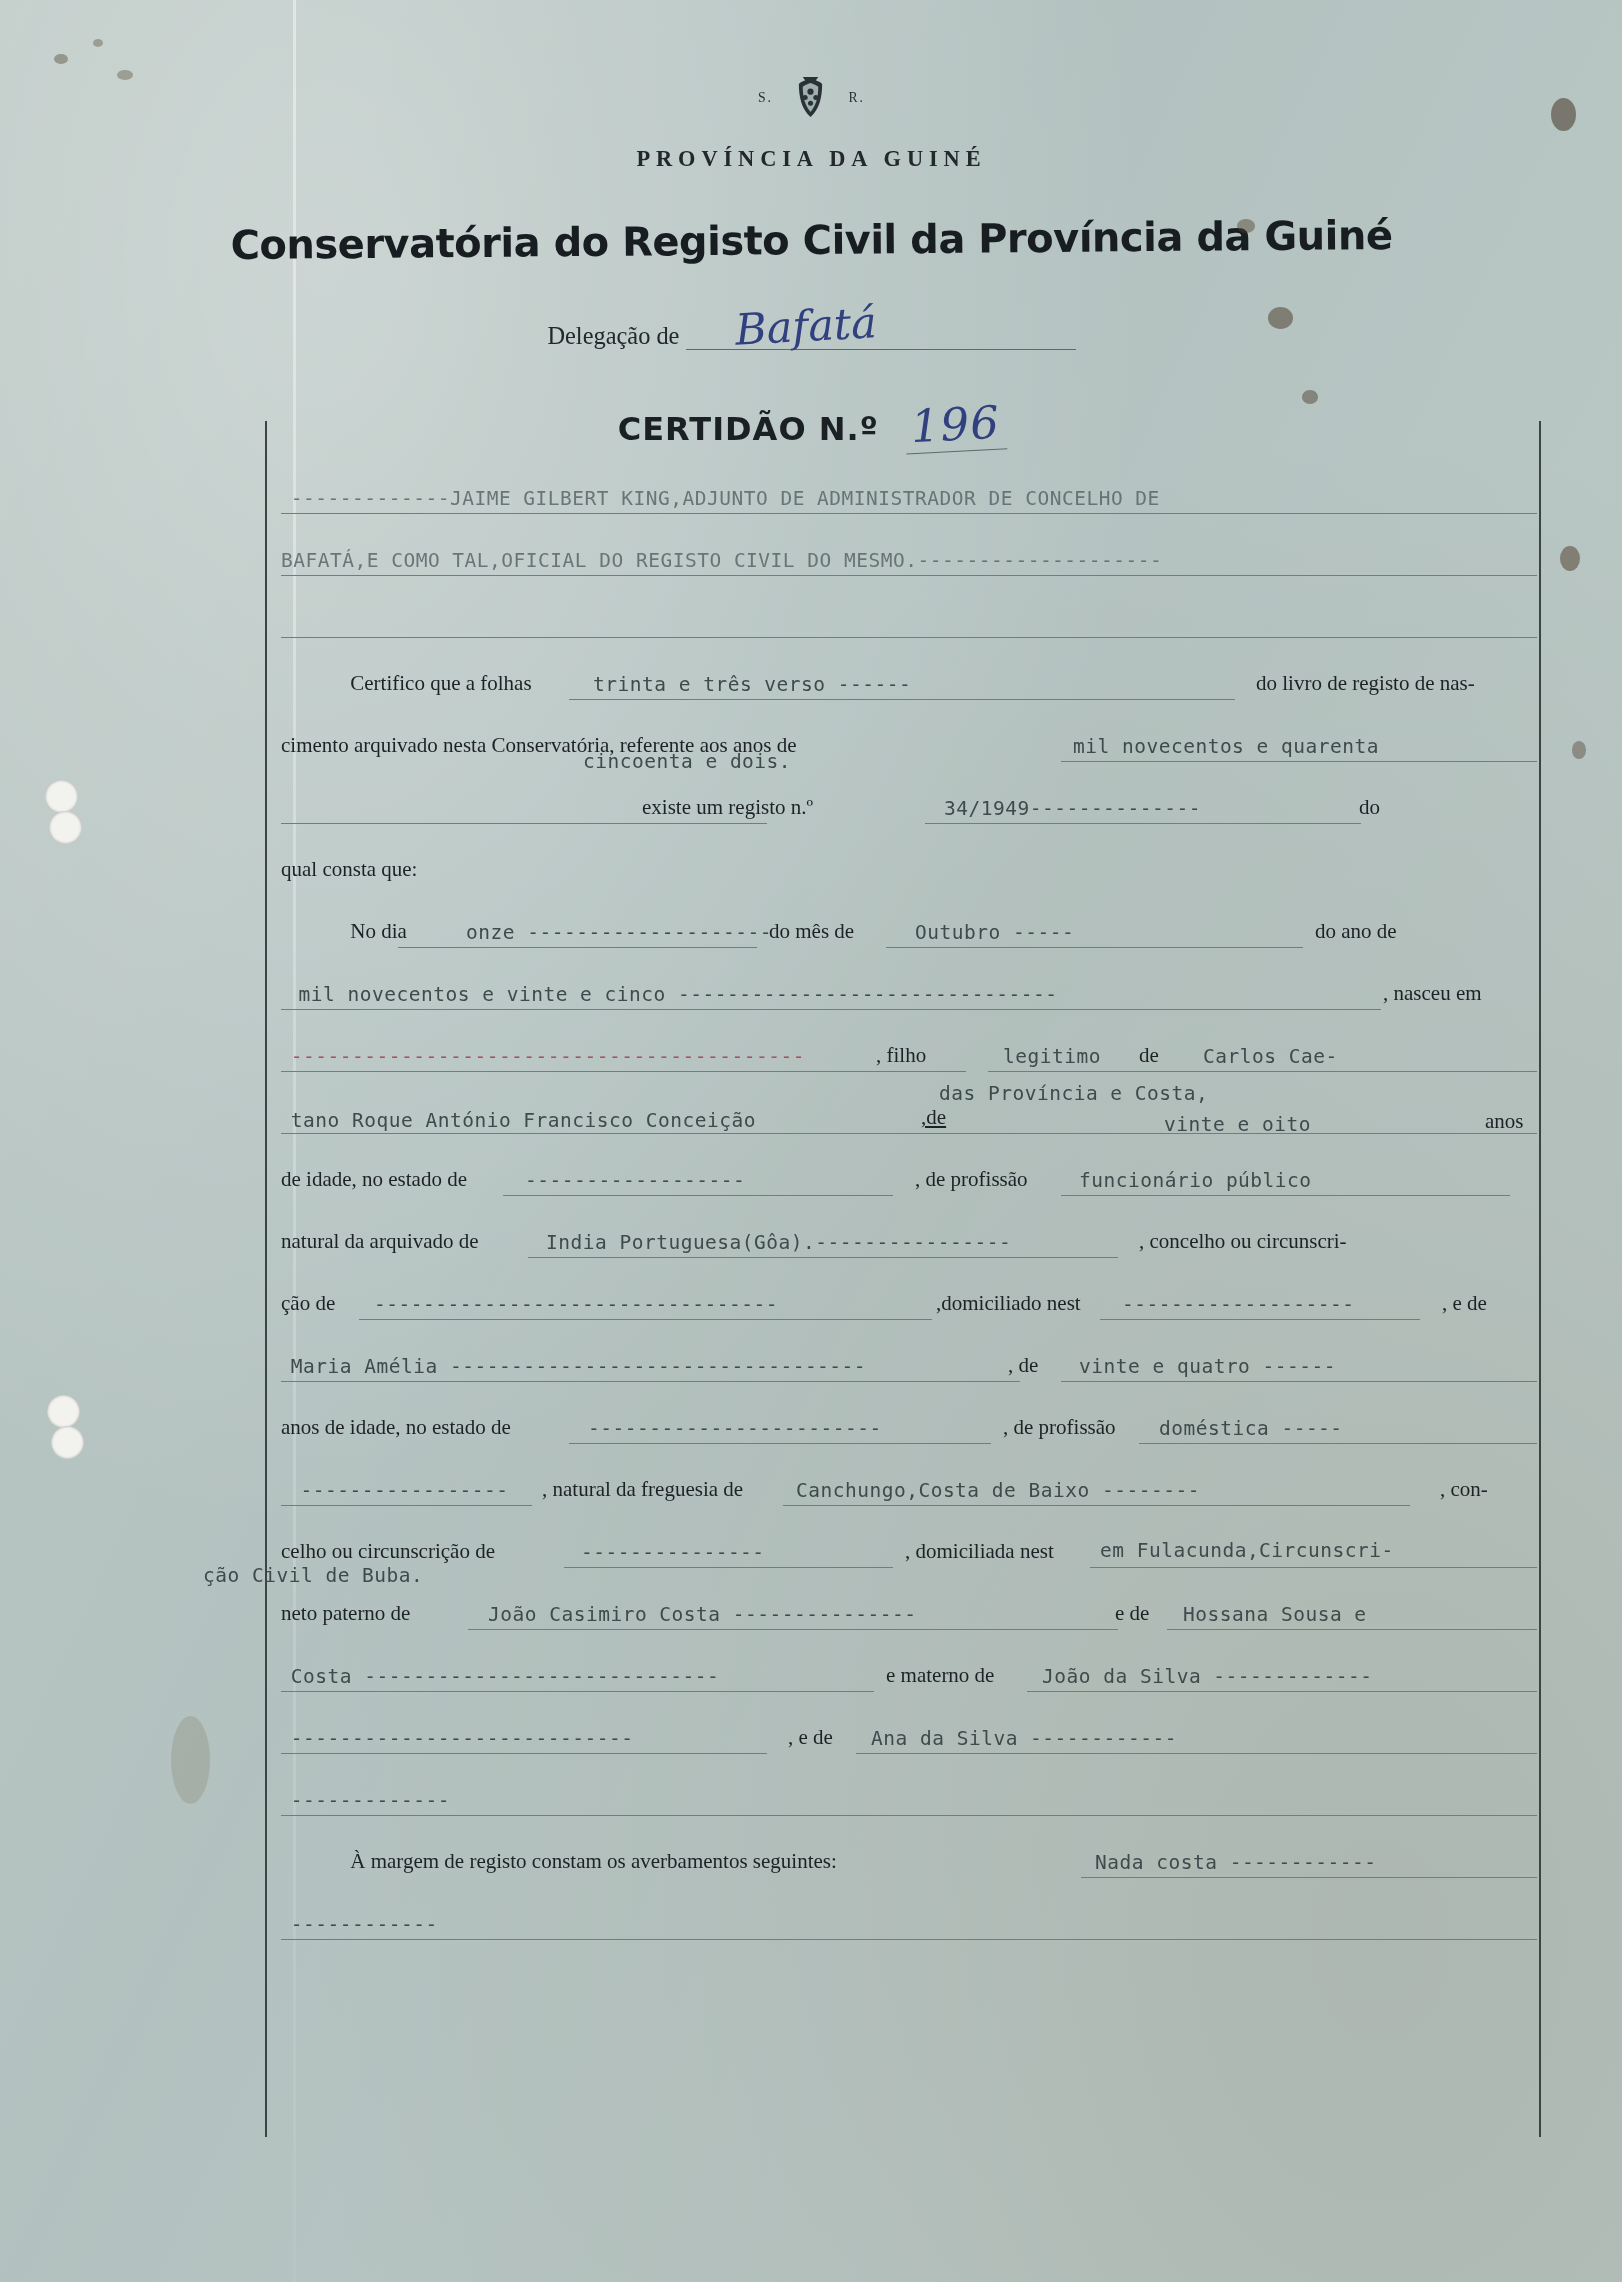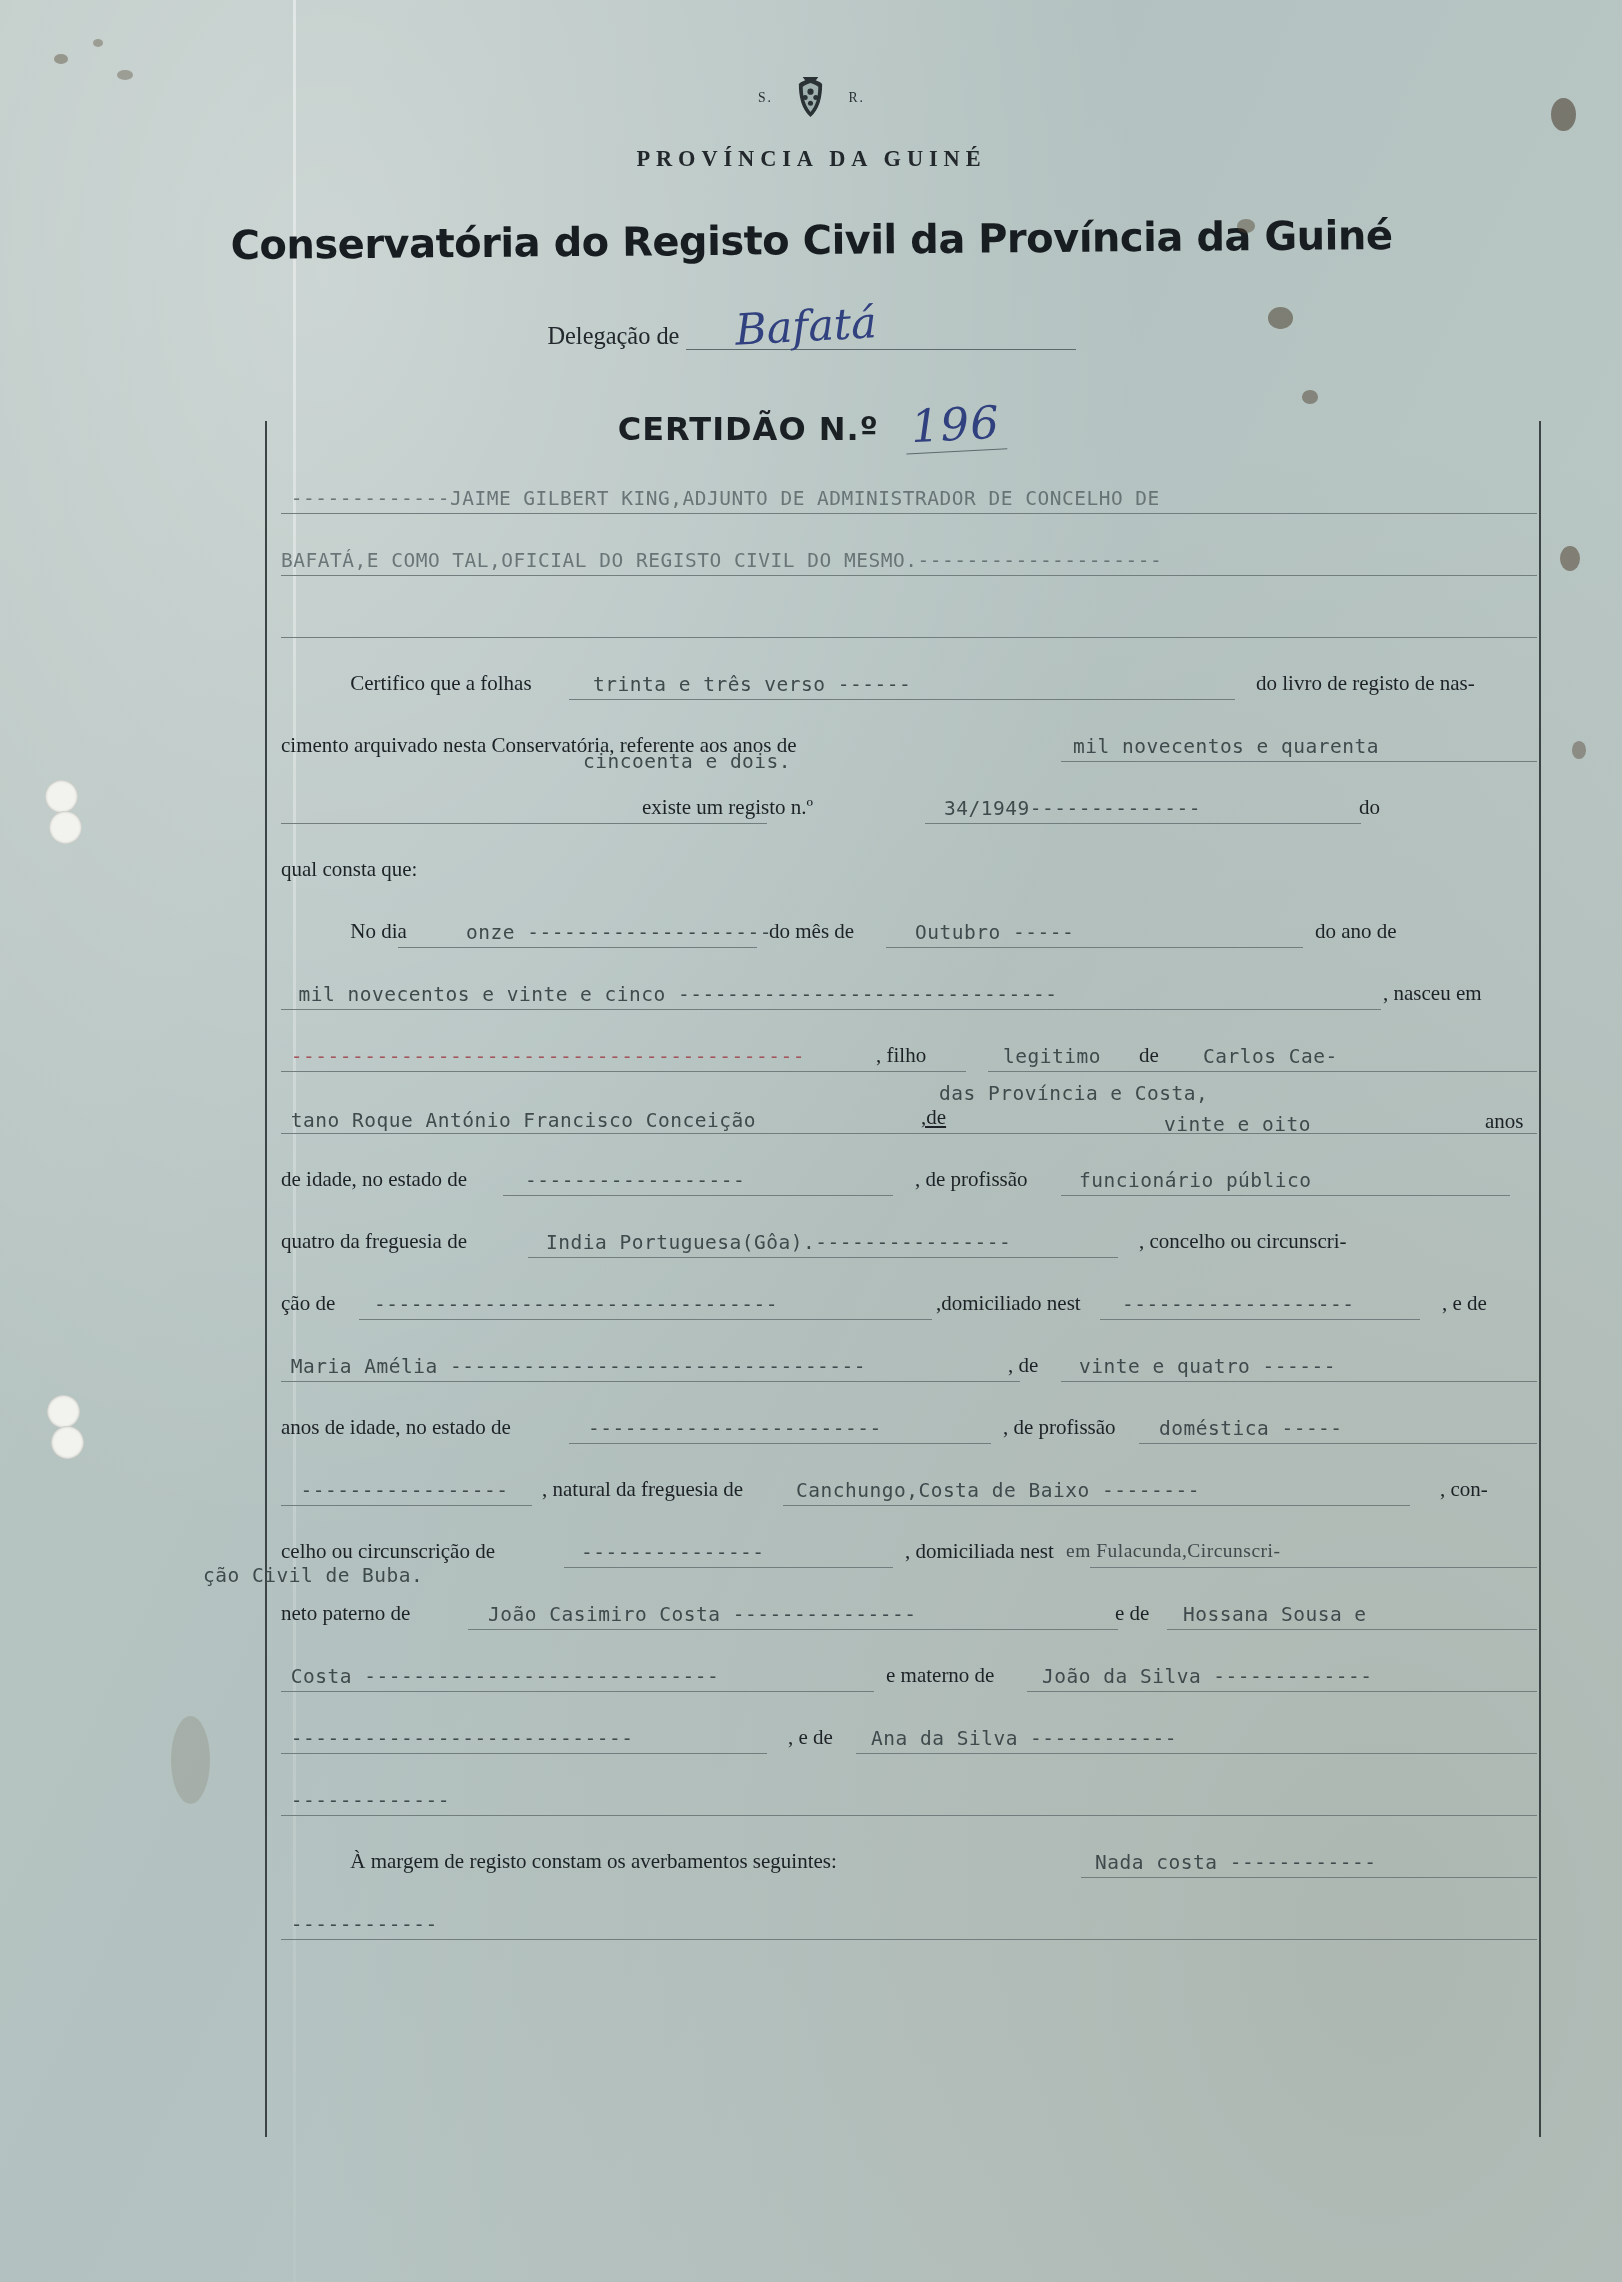--- a/index.html
+++ b/index.html
@@ -351,21 +351,21 @@
         <span class="under" style="left:222px;right:644px;"></span>
         <span class="under" style="left:780px;right:27px;"></span>
         <span class="print">de idade, no estado de</span>
         <span class="tw abs" style="left:244px;top:2px;">------------------</span>
         <span class="print" style="position:absolute;left:634px;">, de profissão</span>
         <span class="tw abs" style="left:798px;top:2px;">funcionário público</span>
       </div>
 
       <div class="row">
         <span class="under" style="left:247px;right:419px;"></span>
-        <span class="print">quatro da freguesia de</span>
+        <span class="print">natural da arquivado de</span>
         <span class="tw abs" style="left:265px;top:2px;">India Portuguesa(Gôa).----------------</span>
         <span class="print" style="position:absolute;left:858px;">, concelho ou circunscri-</span>
       </div>
 
       <div class="row">
         <span class="under" style="left:78px;right:605px;"></span>
         <span class="under" style="left:819px;right:117px;"></span>
         <span class="print">ção de</span>
         <span class="tw abs" style="left:93px;top:2px;">---------------------------------</span>
         <span class="print" style="position:absolute;left:655px;">,domiciliado nest</span>
@@ -398,21 +398,21 @@
         <span class="tw abs" style="left:515px;top:2px;">Canchungo,Costa de Baixo --------</span>
         <span class="print" style="position:absolute;left:1159px;">, con-</span>
       </div>
 
       <div class="row">
         <span class="under" style="left:283px;right:644px;"></span>
         <span class="under" style="left:809px;right:0;"></span>
         <span class="print">celho ou circunscrição de</span>
         <span class="tw abs" style="left:300px;top:2px;">---------------</span>
         <span class="print" style="position:absolute;left:624px;">, domiciliada nest</span>
-        <span class="tw abs" style="left:785px;top:0px;font-family:Liberation Serif, serif;">em Fulacunda,Circunscri-</span>
+        <span class="tw abs" style="left:819px;top:0px;">em Fulacunda,Circunscri-</span>
         <span class="tw abs" style="left:-78px;top:25px;">ção Civil de Buba.</span>
       </div>
 
       <div class="row">
         <span class="under" style="left:187px;right:419px;"></span>
         <span class="under" style="left:886px;right:0;"></span>
         <span class="print">neto paterno de</span>
         <span class="tw abs" style="left:207px;top:2px;">João Casimiro Costa ---------------</span>
         <span class="print" style="position:absolute;left:834px;">e de</span>
         <span class="tw abs" style="left:902px;top:2px;">Hossana Sousa e</span>

